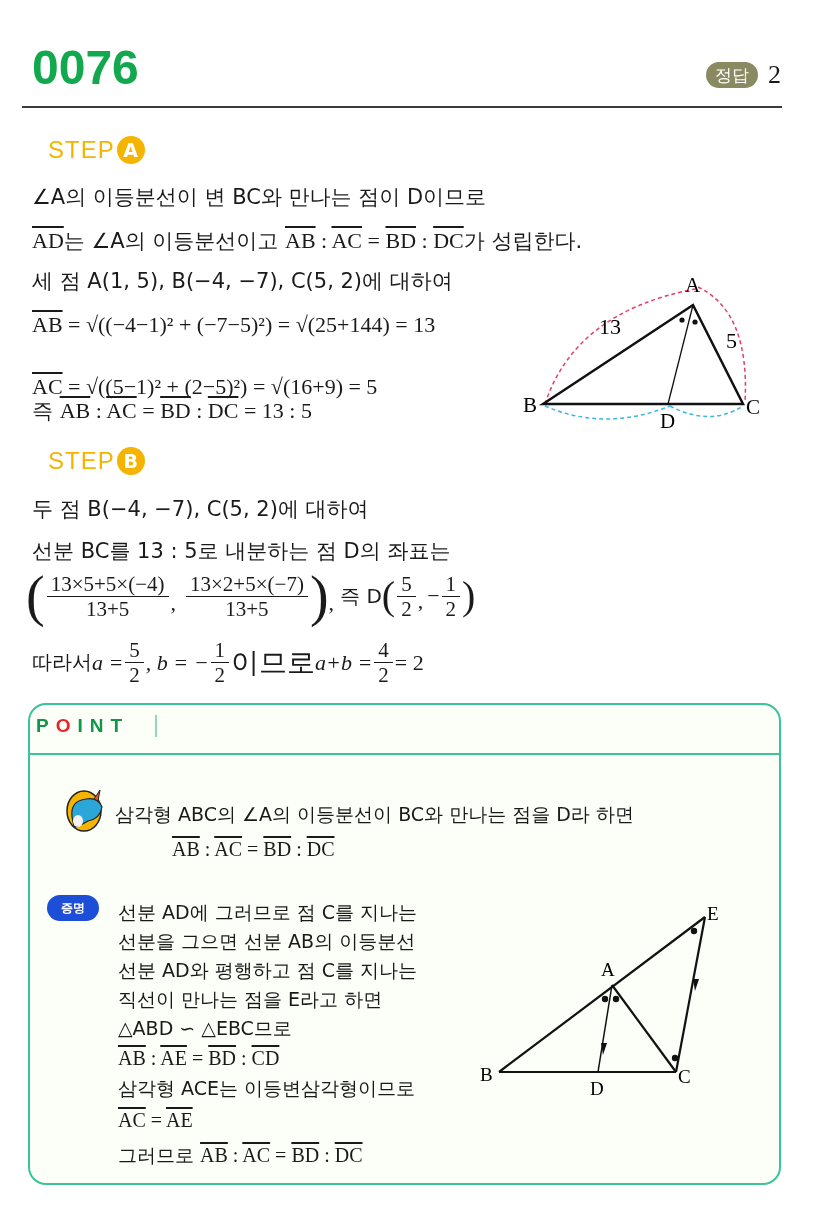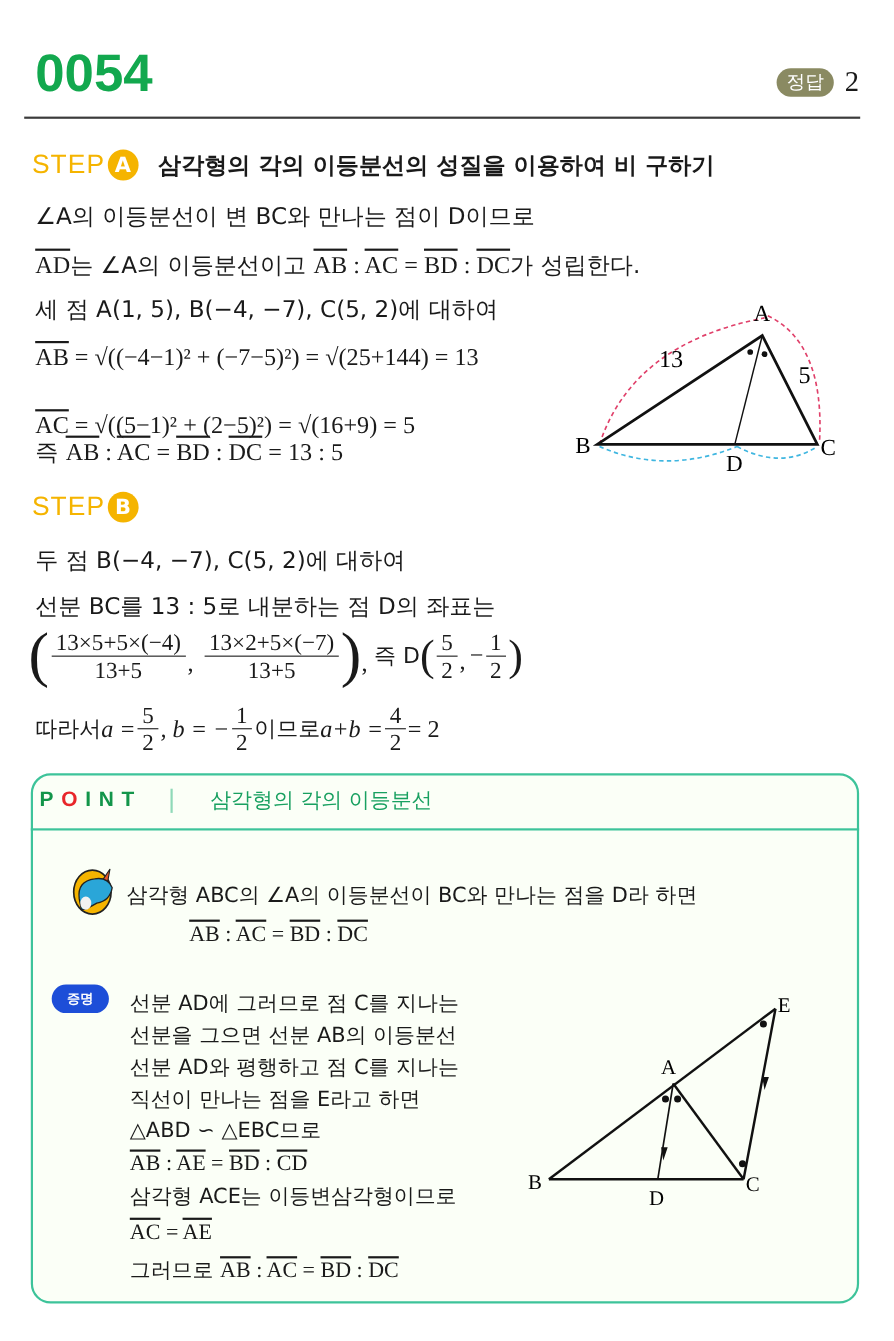--- a/index.html
+++ b/index.html
@@ -7,21 +7,21 @@
          font-family: "DejaVu Serif", "Liberation Serif", serif; color: #1a1a1a; }
   .abs { position: absolute; }
   .prob-num { left: 32px; top: 38px; font-family: "Liberation Sans", "DejaVu Sans", sans-serif;
               font-weight: bold; font-size: 48px; color: #12a84e; letter-spacing: 0px; line-height: 60px; }
   .answer-wrap { right: 32px; top: 60px; display: flex; align-items: center; gap: 10px; }
   .answer-badge { background: #8a8a62; color: #fff; border-radius: 13px; padding: 2px 9px;
                   font-family: "DejaVu Sans", sans-serif; font-size: 17px; line-height: 22px; }
   .answer-val { font-family: "Liberation Serif", serif; font-size: 26px; }
   .hr { left: 22px; top: 106px; width: 760px; height: 2px; background: #3b3b3b; }
 
-  .step { left: 29px; display: flex; align-items: center; }
+  .step { left: 48px; display: flex; align-items: center; }
   .step-word { font-family: "Liberation Sans", "DejaVu Sans", sans-serif; font-size: 24px;
                color: #f5b400; letter-spacing: 1px; }
   .step-circle { width: 28px; height: 28px; border-radius: 50%; background: #f5b400; color: #fff;
                  font-family: "DejaVu Sans", sans-serif; font-weight: bold; font-size: 19px;
                  display: flex; align-items: center; justify-content: center; margin-left: 2px; }
   .step-title { margin-left: 18px; font-family: "DejaVu Sans", sans-serif; font-weight: bold;
                 font-size: 21px; color: #1a1a1a; }
 
   .line { left: 32px; font-size: 21px; line-height: 30px; white-space: nowrap; font-family: "DejaVu Sans", "Liberation Serif", sans-serif; }
   .m { font-family: "Liberation Serif", "DejaVu Serif", serif; font-size: 22px; }
@@ -43,31 +43,30 @@
 
   .mascot { left: 64px; top: 787px; width: 42px; height: 46px; }
   .proof-badge { left: 47px; top: 895px; background: #1d4ed8; color: #fff; border-radius: 14px;
                  padding: 2px 14px; font-family: "DejaVu Sans", sans-serif; font-weight: bold; font-size: 12px; line-height: 22px; }
   .pline { font-size: 19px; line-height: 29px; white-space: nowrap; font-family: "DejaVu Sans", sans-serif; }
   .pm { font-family: "Liberation Serif", serif; font-size: 20px; }
 </style>
 </head>
 <body>
 
-<div class="abs prob-num">0054</div>
+<div class="abs prob-num">0076</div>
 <div class="abs answer-wrap">
   <span class="answer-badge">정답</span>
   <span class="answer-val">2</span>
 </div>
 <div class="abs hr"></div>
 
 <div class="abs step" style="top:136px;">
   <span class="step-word">STEP</span>
   <span class="step-circle">A</span>
-  <span class="step-title">삼각형의 각의 이등분선의 성질을 이용하여 비 구하기</span>
 </div>
 
 <div class="abs line" style="top:182px;">∠A의 이등분선이 변 BC와 만나는 점이 D이므로</div>
 <div class="abs line" style="top:226px;">
   <span class="m ol">AD</span><span>는 ∠A의 이등분선이고 </span><span class="m ol">AB</span><span class="m"> : </span><span class="m ol">AC</span><span class="m"> = </span><span class="m ol">BD</span><span class="m"> : </span><span class="m ol">DC</span><span>가 성립한다.</span>
 </div>
 <div class="abs line" style="top:266px;">세 점 A(1, 5), B(−4, −7), C(5, 2)에 대하여</div>
 <div class="abs line m" style="top:310px;">
   <span class="ol">AB</span><span> = √((−4−1)² + (−7−5)²) = √(25+144) = 13</span>
 </div>
@@ -135,34 +134,33 @@
   <span class="m" style="font-style:italic;">a =</span>
   <span class="frac">
       <span class="num">5</span>
       <span class="den">2</span>
     </span>
   <span class="m" style="font-style:italic;">, b = −</span>
   <span class="frac">
       <span class="num">1</span>
       <span class="den">2</span>
     </span>
-  <span style="font-family:'DejaVu Sans',sans-serif; font-size:20px;">이므로 </span>
+  <span style="font-family:'DejaVu Sans',sans-serif; font-size:28px;">이므로 </span>
   <span class="m" style="font-style:italic;">a+b =</span>
   <span class="frac">
       <span class="num">4</span>
       <span class="den">2</span>
     </span>
   <span class="m">= 2</span>
 </div>
 
 <div class="abs point-box"></div>
 <div class="abs point-head">
   <span class="point-word"><span>P</span><span class="o">O</span><span>INT</span></span>
   <span class="point-sep"></span>
-  <span class="point-title">삼각형의 각의 이등분선</span>
 </div>
 <div class="abs point-inner-top"></div>
 
 <svg class="abs mascot" viewBox="0 0 42 46">
   <ellipse cx="20" cy="24" rx="17" ry="20" fill="#f5b400" stroke="#222" stroke-width="1.5"></ellipse>
   <path d="M8 30 Q6 14 22 12 Q34 10 38 20 Q36 32 24 34 Q14 40 10 40 Z" fill="#2aa6d8" stroke="#222" stroke-width="1.2"></path>
   <path d="M30 12 L36 3 L34 14 Z" fill="#e8572a" stroke="#222" stroke-width="1"></path>
   <ellipse cx="14" cy="34" rx="5" ry="6" fill="#f2f2f2"></ellipse>
 </svg>
 

